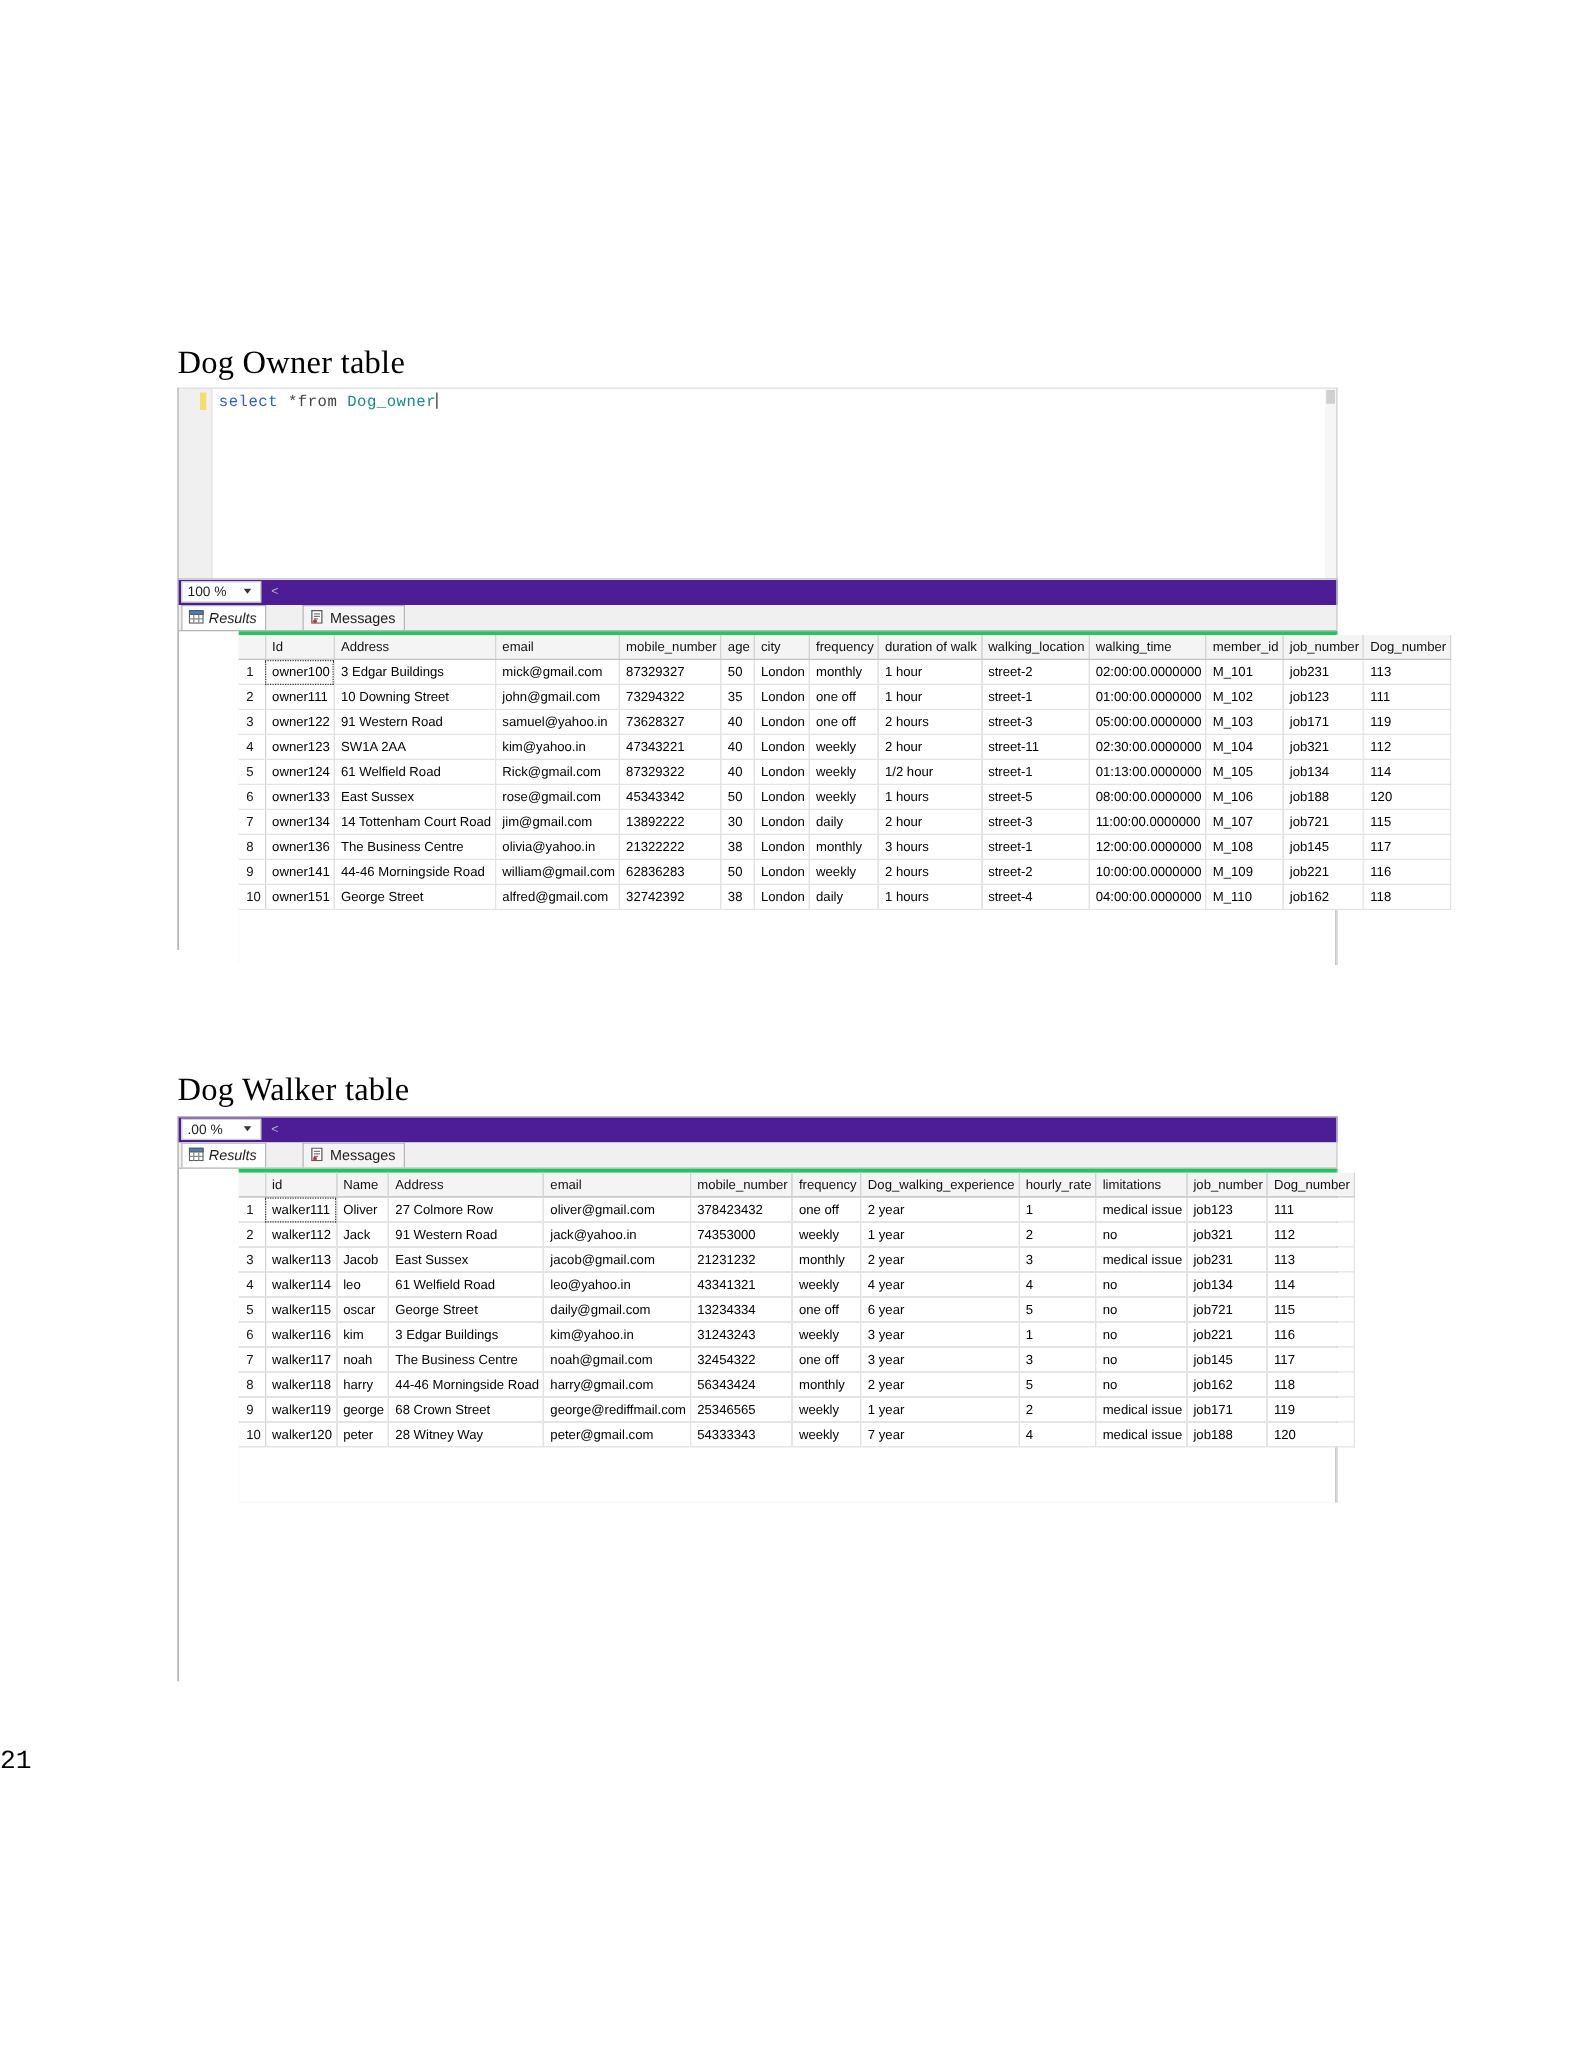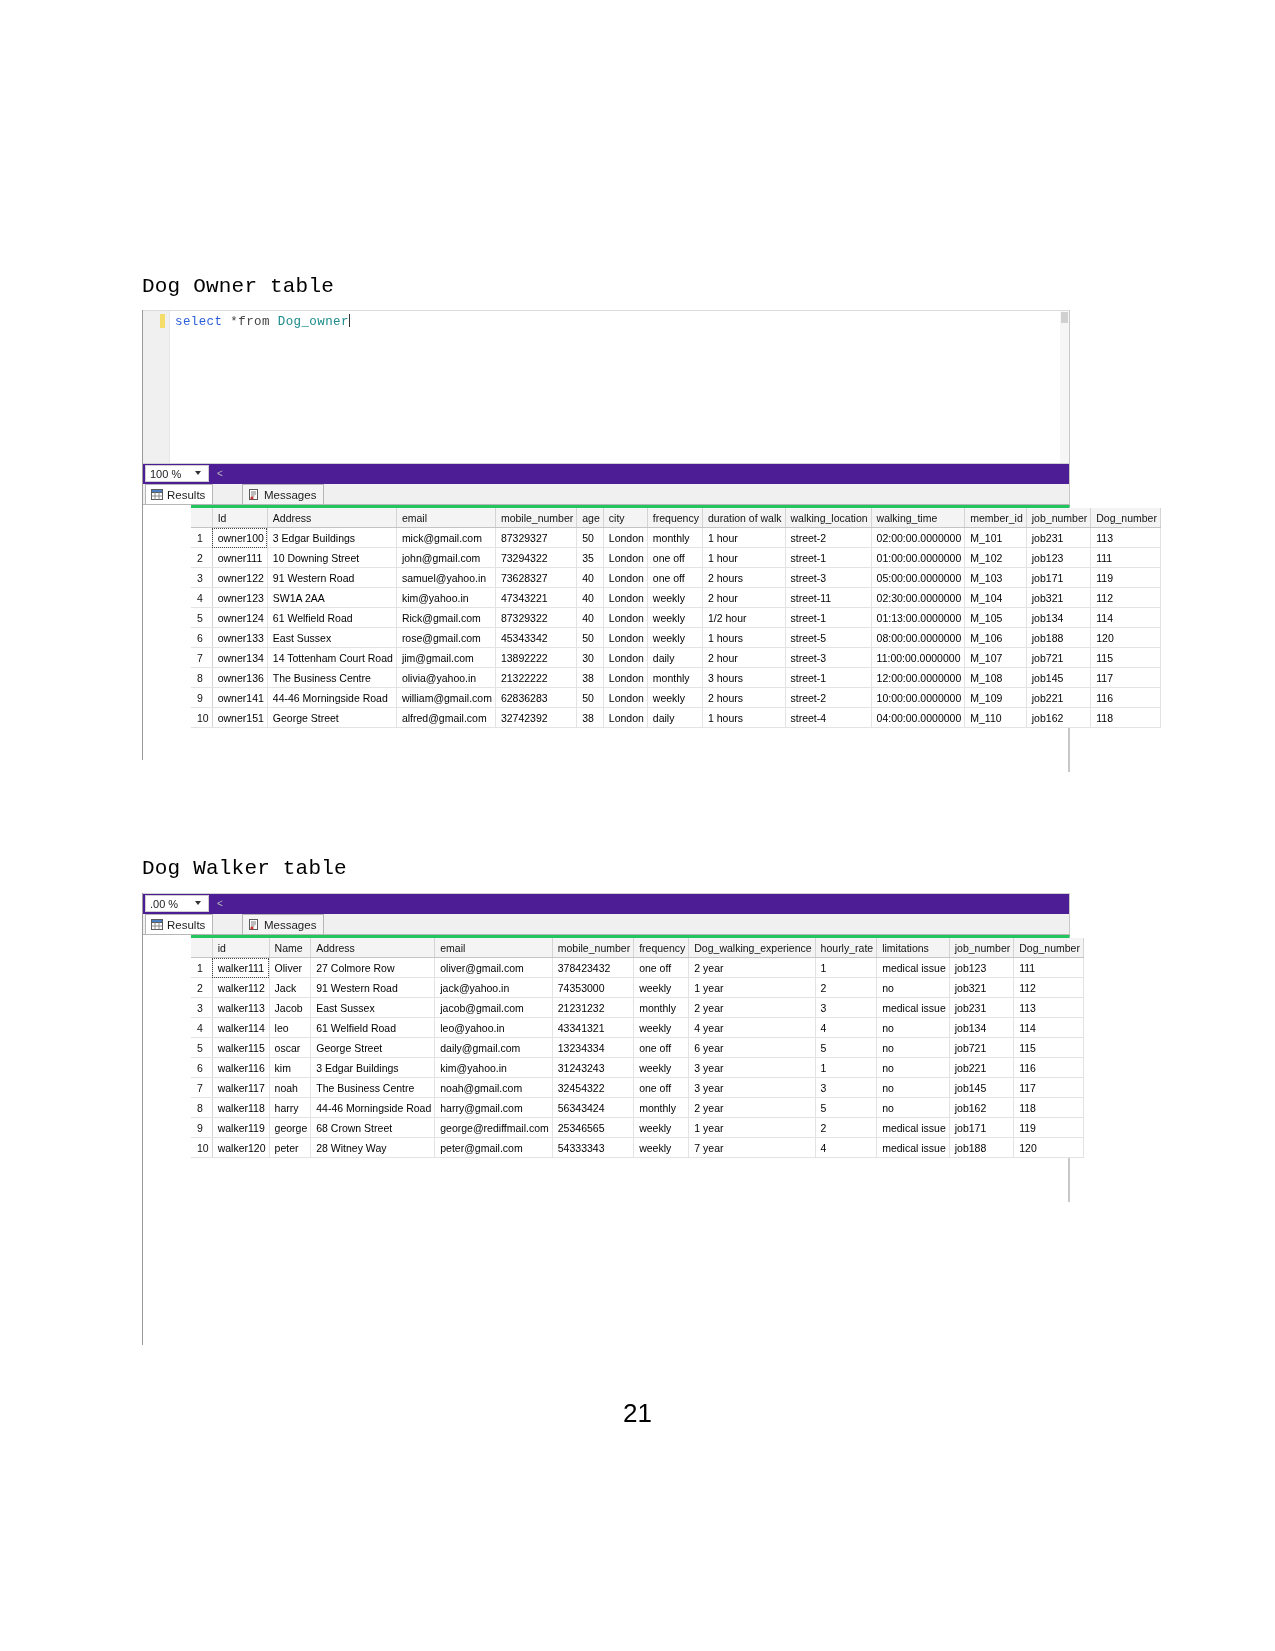--- a/index.html
+++ b/index.html
@@ -19,36 +19,36 @@
     position: absolute;
     top: 0; left: 0;
     width: 1275px;
     height: 1651px;
     background: #fff;
   }
 
   
   .doc-heading {
     position: absolute;
-    font-family: Liberation Mono, monospace;
-    font-size: 21px;
+    font-family: Liberation Serif, serif;
+    font-size: 26px;
     color: #000;
     letter-spacing: 0.2px;
     white-space: nowrap;
   }
   #heading-owner { left: 142px; top: 275px; }
   #heading-walker { left: 142px; top: 857px; }
 
   .page-number {
     position: absolute;
     left: 0; right: 0;
     top: 1398px;
-    text-align: center;
-    font-family: Liberation Sans, sans-serif;
-    font-size: 26px;
+    text-align: left;
+    font-family: Liberation Mono, monospace;
+    font-size: 21px;
     color: #000;
   }
 
   
   .ssms {
     position: absolute;
     background: #ffffff;
     border-left: 1px solid #9a9a9a;
   }
   #ssms-owner {
@@ -170,21 +170,21 @@
     line-height: 20px;
     padding: 0 7px 0 5px;
     font-size: 11.5px;
     color: #1c1c1c;
     border: 1px solid #b6b6b6;
     border-bottom: none;
     background: #f4f4f4;
     box-sizing: border-box;
     white-space: nowrap;
   }
-  .tab.active { background: #ffffff; }
+  .tab.active { background: #ffffff; font-style: italic; }
   .tab .tico {
     display: inline-block;
     width: 12px; height: 11px;
     vertical-align: -1px;
     margin-right: 4px;
   }
   .tab-results { left: 2px; }
   .tab-messages { left: 99px; }
   .tabstrip-underline {
     position: absolute;

